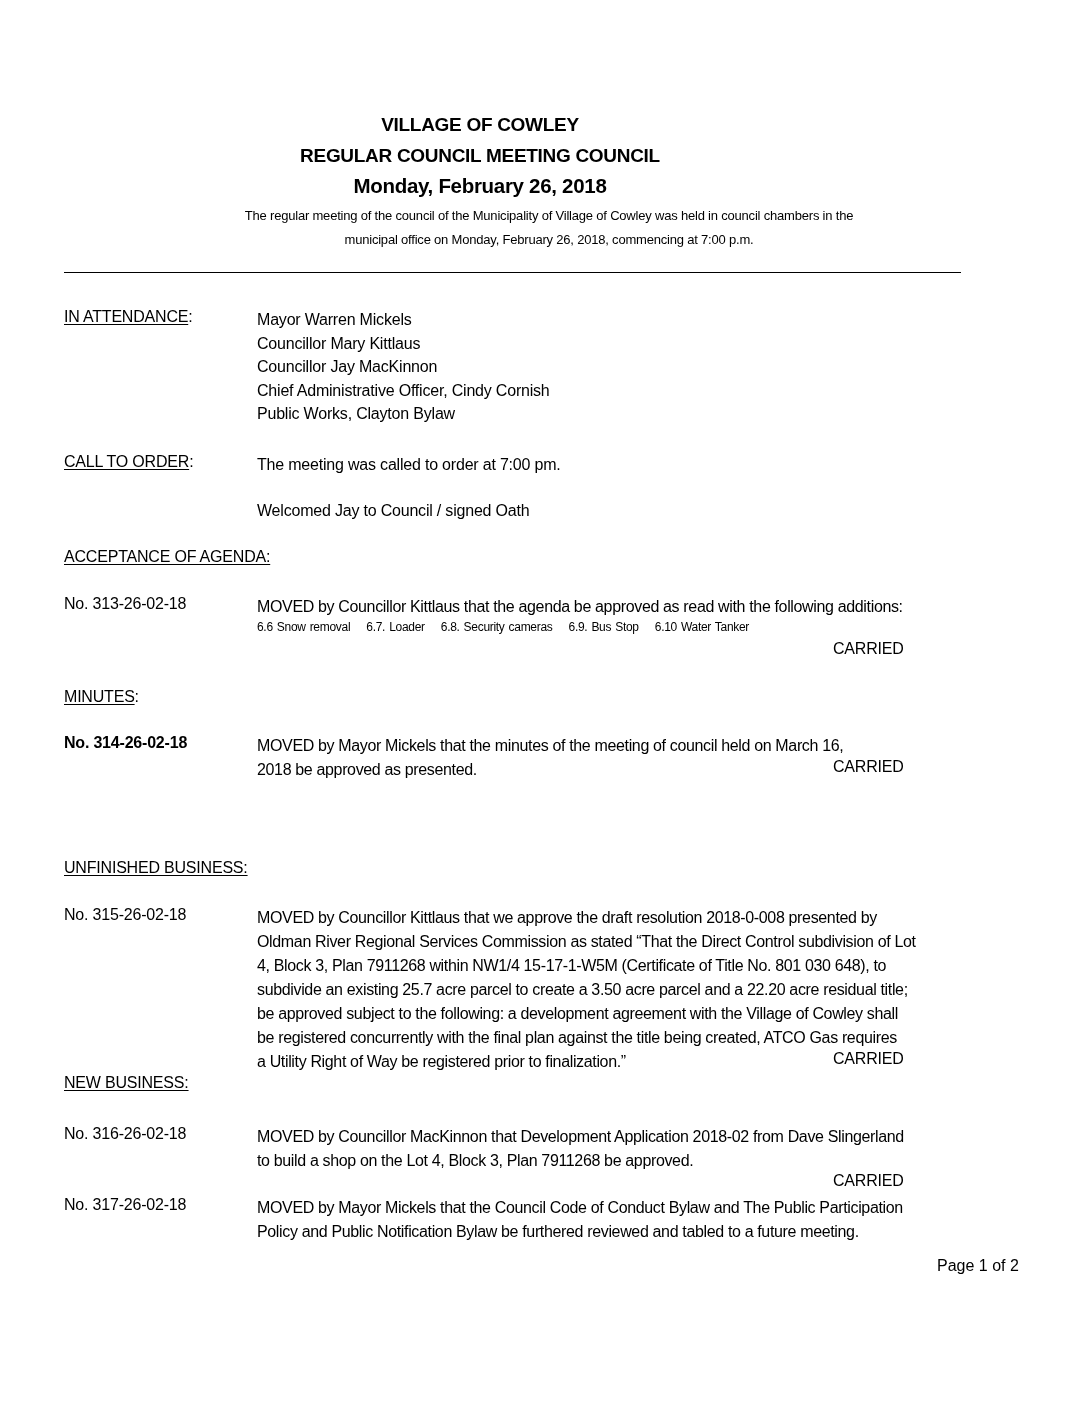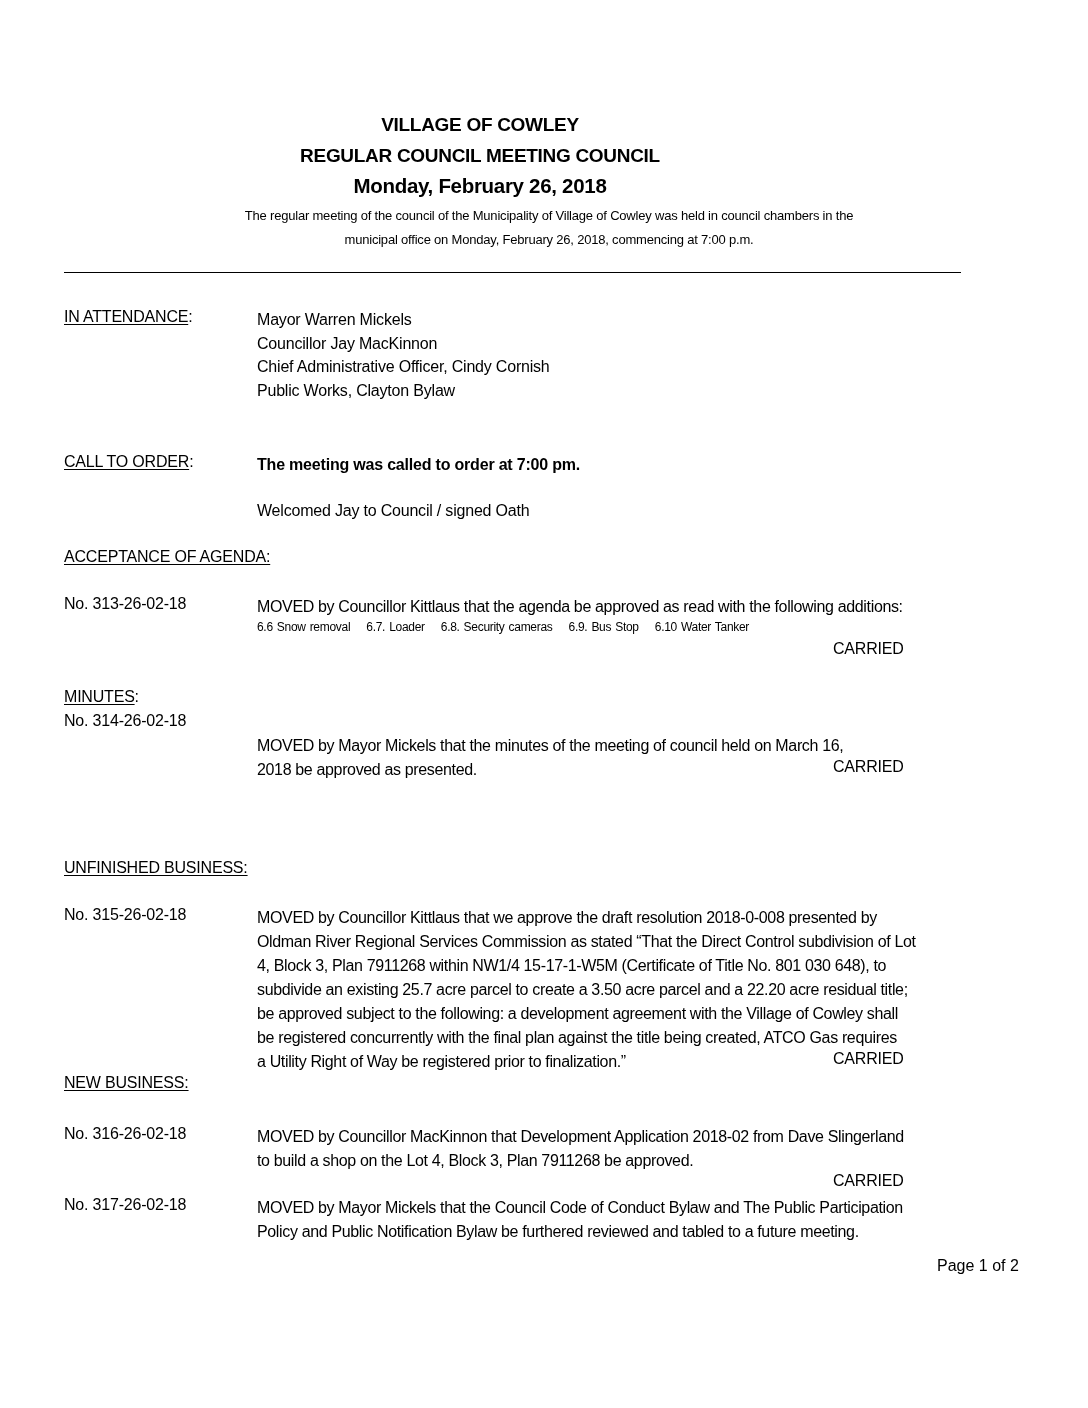--- a/index.html
+++ b/index.html
@@ -34,43 +34,44 @@
   <div class="intro">
     <div>The regular meeting of the council of the Municipality of Village of Cowley was held in council chambers in the</div>
     <div>municipal office on Monday, February 26, 2018, commencing at 7:00 p.m.</div>
   </div>
 
   <div class="rule"></div>
 
   <div class="lbl" style="top:308px;"><u>IN ATTENDANCE</u>:</div>
   <div class="col2" style="top:308px;">
     <div>Mayor Warren Mickels</div>
+    <div>Councillor Mary Kittlaus</div>
     <div>Councillor Jay MacKinnon</div>
     <div>Chief Administrative Officer, Cindy Cornish</div>
     <div>Public Works, Clayton Bylaw</div>
   </div>
 
   <div class="lbl" style="top:453px;"><u>CALL TO ORDER</u>:</div>
-  <div class="col2" style="top:453px;font-weight:bold;">The meeting was called to order at 7:00 pm.</div>
+  <div class="col2" style="top:453px;">The meeting was called to order at 7:00 pm.</div>
   <div class="col2" style="top:499px;">Welcomed Jay to Council / signed Oath</div>
 
   <div class="lbl" style="top:548px;"><u>ACCEPTANCE OF AGENDA:</u></div>
   <div class="num" style="top:595px;">No. 313-26-02-18</div>
   <div class="body" style="top:595px;">MOVED by Councillor Kittlaus that the agenda be approved as read with the following additions:</div>
   <div class="small" style="top:620px;">
     <span>6.6 Snow removal</span>
     <span>6.7. Loader</span>
     <span>6.8. Security cameras</span>
     <span>6.9. Bus Stop</span>
     <span>6.10 Water Tanker</span>
   </div>
   <div class="carried" style="top:640px;">CARRIED</div>
 
   <div class="lbl" style="top:688px;"><u>MINUTES</u>:</div>
-  <div class="num" style="top:712px;">No. 314-26-02-18</div>
+  <div class="num" style="top:734px;font-weight:bold;">No. 314-26-02-18</div>
   <div class="body" style="top:734px;">
     <div>MOVED by Mayor Mickels that the minutes of the meeting of council held on March 16,</div>
     <div>2018 be approved as presented.</div>
   </div>
   <div class="carried" style="top:758px;">CARRIED</div>
 
   <div class="lbl" style="top:859px;"><u>UNFINISHED BUSINESS:</u></div>
   <div class="num" style="top:906px;">No. 315-26-02-18</div>
   <div class="body" style="top:906px;">
     <div>MOVED by Councillor Kittlaus that we approve the draft resolution 2018-0-008 presented by</div>

